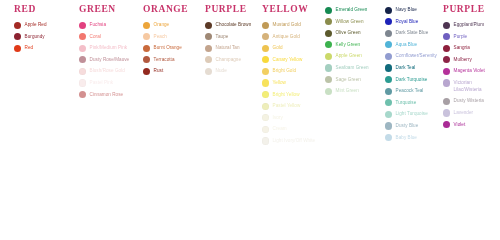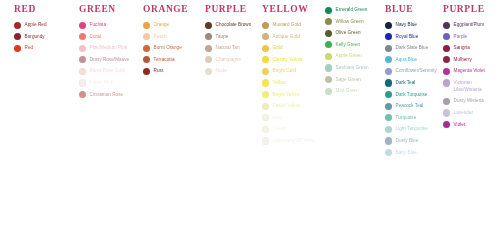--- a/index.html
+++ b/index.html
@@ -245,21 +245,20 @@
           <span class="dot" style="background: rgb(188, 195, 168);"></span>
           <span class="label" style="color: rgb(188, 195, 168);">Sage Green</span>
         </div>
         <div class="swatch-row">
           <span class="dot" style="background: rgb(201, 224, 196);"></span>
           <span class="label" style="color: rgb(201, 224, 196);">Mint Green</span>
         </div>
       </div>
     </div>
     <div class="column" style="left: 385px; width: 52px;">
-      <div class="col-header" style="color: rgb(200, 53, 107);">BLUE</div>
       <div class="swatch-list">
         <div class="swatch-row">
           <span class="dot" style="background: rgb(21, 35, 73);"></span>
           <span class="label" style="color: rgb(21, 35, 73);">Navy Blue</span>
         </div>
         <div class="swatch-row">
           <span class="dot" style="background: rgb(29, 34, 184);"></span>
           <span class="label" style="color: rgb(29, 34, 184);">Royal Blue</span>
         </div>
         <div class="swatch-row">

